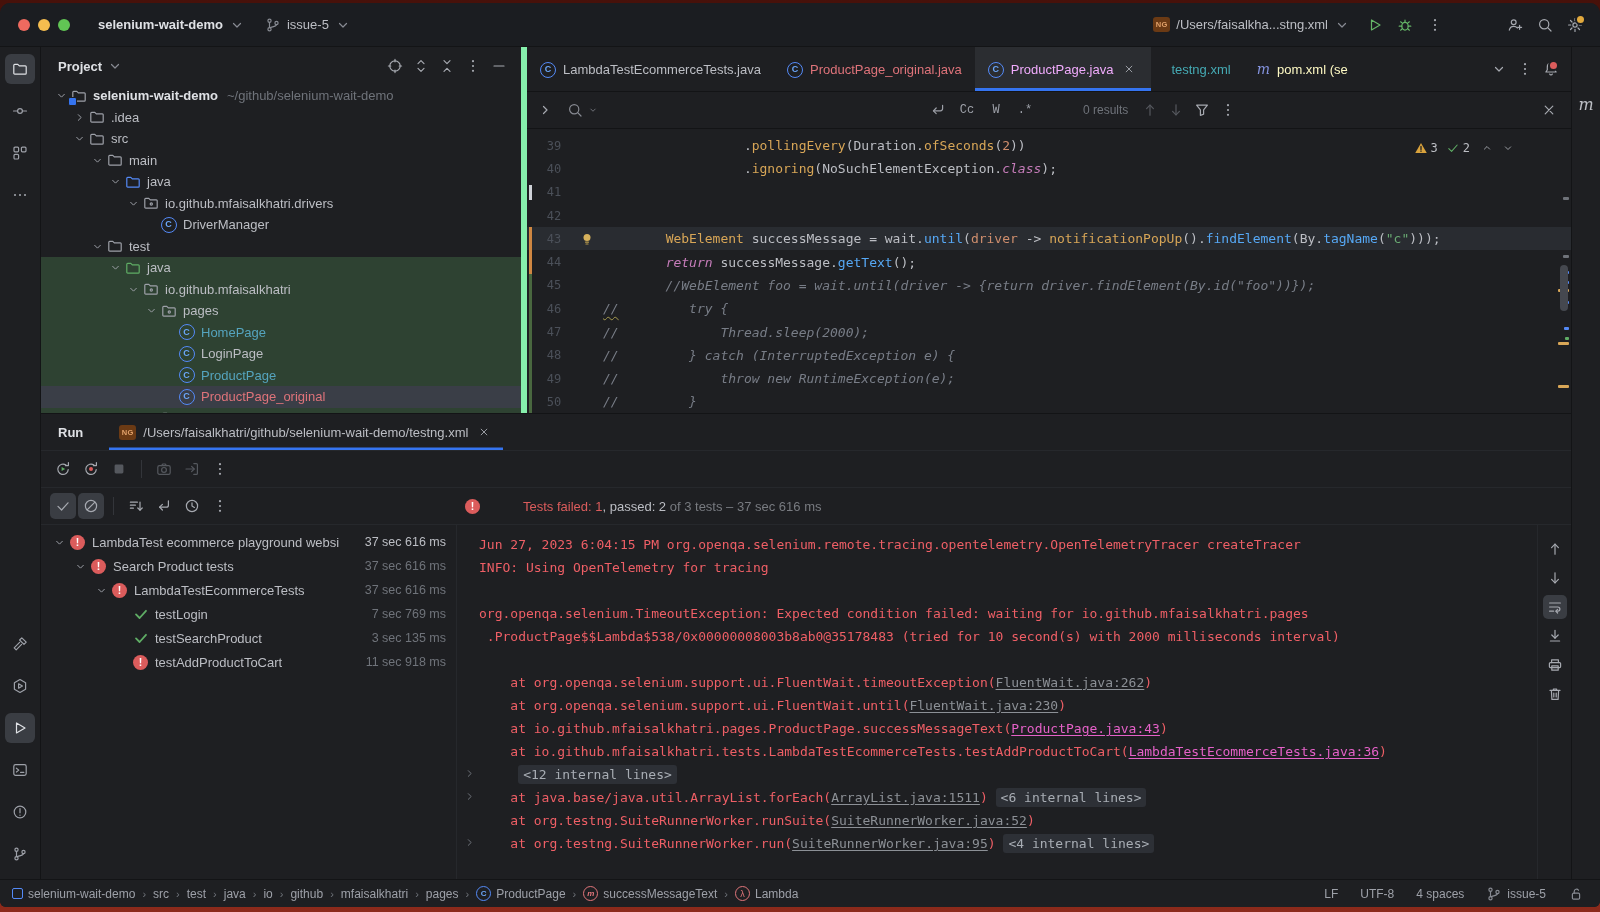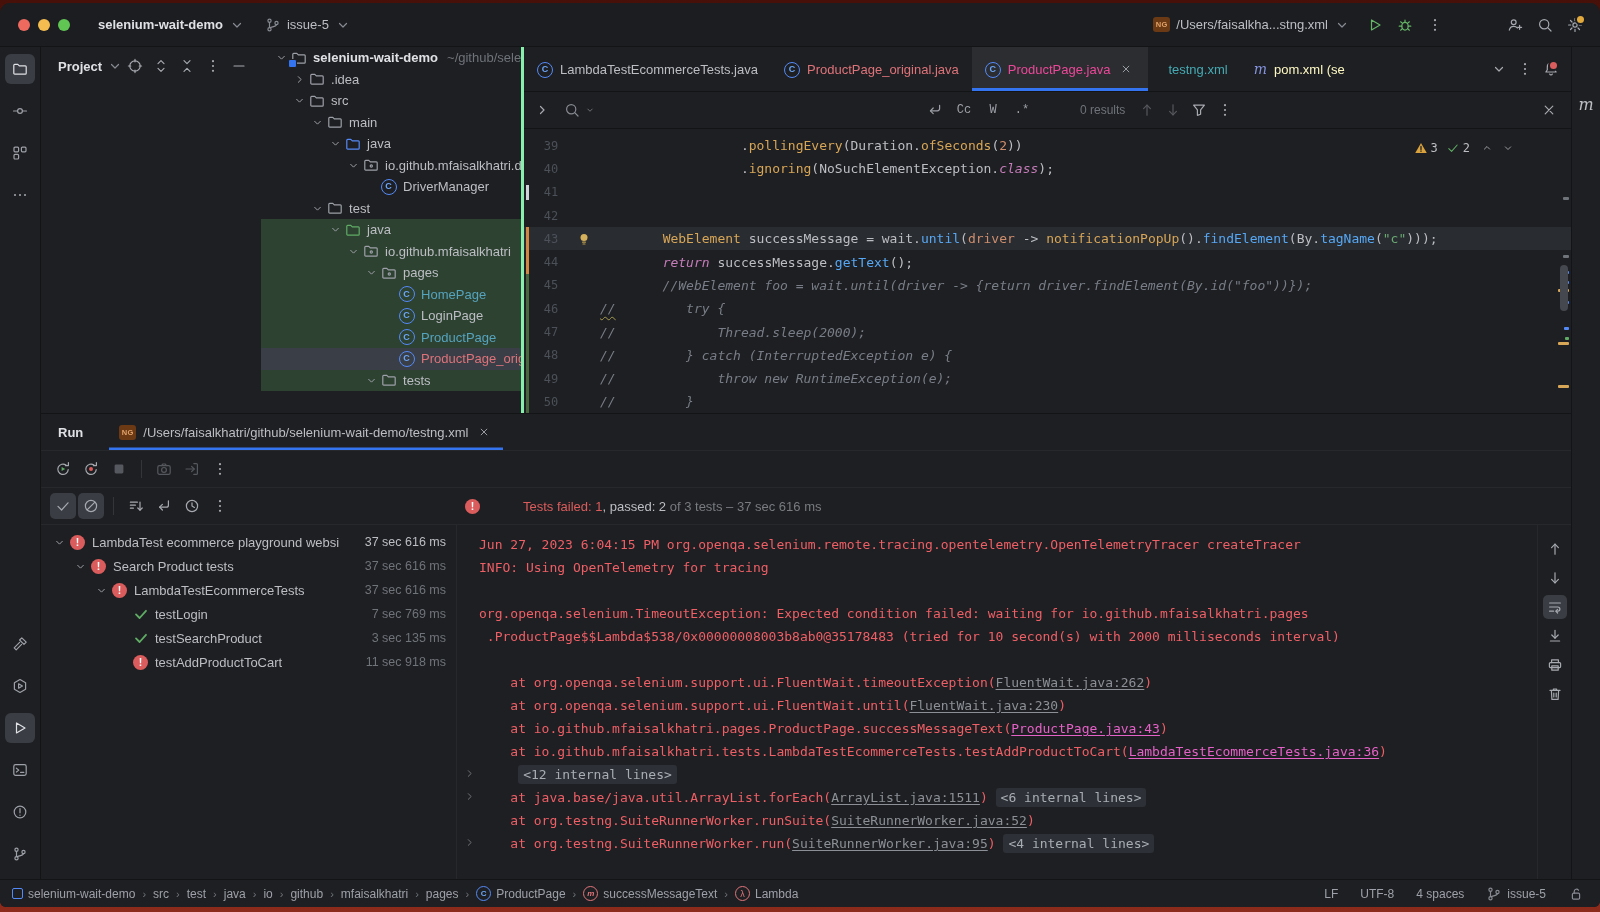--- a/index.html
+++ b/index.html
@@ -35,21 +35,21 @@
   .content-row{flex:1;display:flex;min-height:0}
   .activity-bar{width:40px;flex:none;border-right:1px solid #131416;display:flex;flex-direction:column;justify-content:space-between;align-items:center;padding:7px 0 10px}
   .act-group{display:flex;flex-direction:column;gap:12px;align-items:center}
   .act-btn{width:30px;height:30px;border-radius:6px;display:flex;align-items:center;justify-content:center;color:#9da0a8}
   .act-btn.active{background:#3a3d43;color:#dfe1e5}
   .center-col{flex:1;display:flex;flex-direction:column;min-width:0}
   .upper-split{height:366px;flex:none;display:flex;min-width:0}
   .right-bar{width:28px;flex:none;border-left:1px solid #131416;display:flex;flex-direction:column;align-items:center;padding-top:48px}
   .maven-m{font-family:"DejaVu Serif",serif;font-style:italic;font-size:16px;color:#bcbec4}
   
-  .project-panel{width:480px;flex:none;border-right:3px solid #86efac;display:flex;flex-direction:row;min-height:0}
+  .project-panel{width:480px;flex:none;border-right:6px solid #86efac;display:flex;flex-direction:column;min-height:0}
   .pp-header{height:38px;flex:none;display:flex;align-items:center;justify-content:space-between;padding:0 10px 0 17px}
   .pp-title{display:inline-flex;align-items:center;gap:5px;color:#dfe1e5;font-weight:700;font-size:13px}
   .pp-tools{display:flex;align-items:center;gap:2px}
   .pp-tree{flex:1;overflow:hidden;font-size:13px}
   .ptree-row{height:21.5px;display:flex;align-items:center;white-space:nowrap;color:#bcbec4}
   .ptree-row.scope{background:#2e4232}
   .ptree-row.selected{background:#3a3e47}
   .tr-chev{width:17px;height:16px;flex:none;display:inline-flex;align-items:center;justify-content:center;color:#9da0a8}
   .tr-chev svg.ic{width:13px;height:13px}
   .tr-ico{width:17px;height:16px;flex:none;display:inline-flex;align-items:center;justify-content:center;color:#9da0a8;margin-right:6px;position:relative}
@@ -532,21 +532,21 @@
                   <span class="etab">
                     <span><span class="cls-ring">C</span></span>
                     <span style="color: rgb(188, 190, 196);">LambdaTestEcommerceTests.java</span>
                   </span>
                   <span class="etab">
                     <span><span class="cls-ring">C</span></span>
                     <span style="color: rgb(222, 115, 122);">ProductPage_original.java</span>
                   </span>
                   <span class="etab active">
                     <span><span class="cls-ring">C</span></span>
-                    <span style="color: #ec4899;">ProductPage.java</span>
+                    <span style="color: #f0abfc;">ProductPage.java</span>
                     <span class="icb xs">
                       <svg class="ic" viewBox="0 0 16 16">
                         <path d="M4.2 4.2l7.6 7.6M11.8 4.2l-7.6 7.6"></path>
                       </svg>
                     </span>
                   </span>
                   <span class="etab">
                     <span><span class="xml-ic"></span></span>
                     <span style="color: rgb(69, 170, 180);">testng.xml</span>
                   </span>

